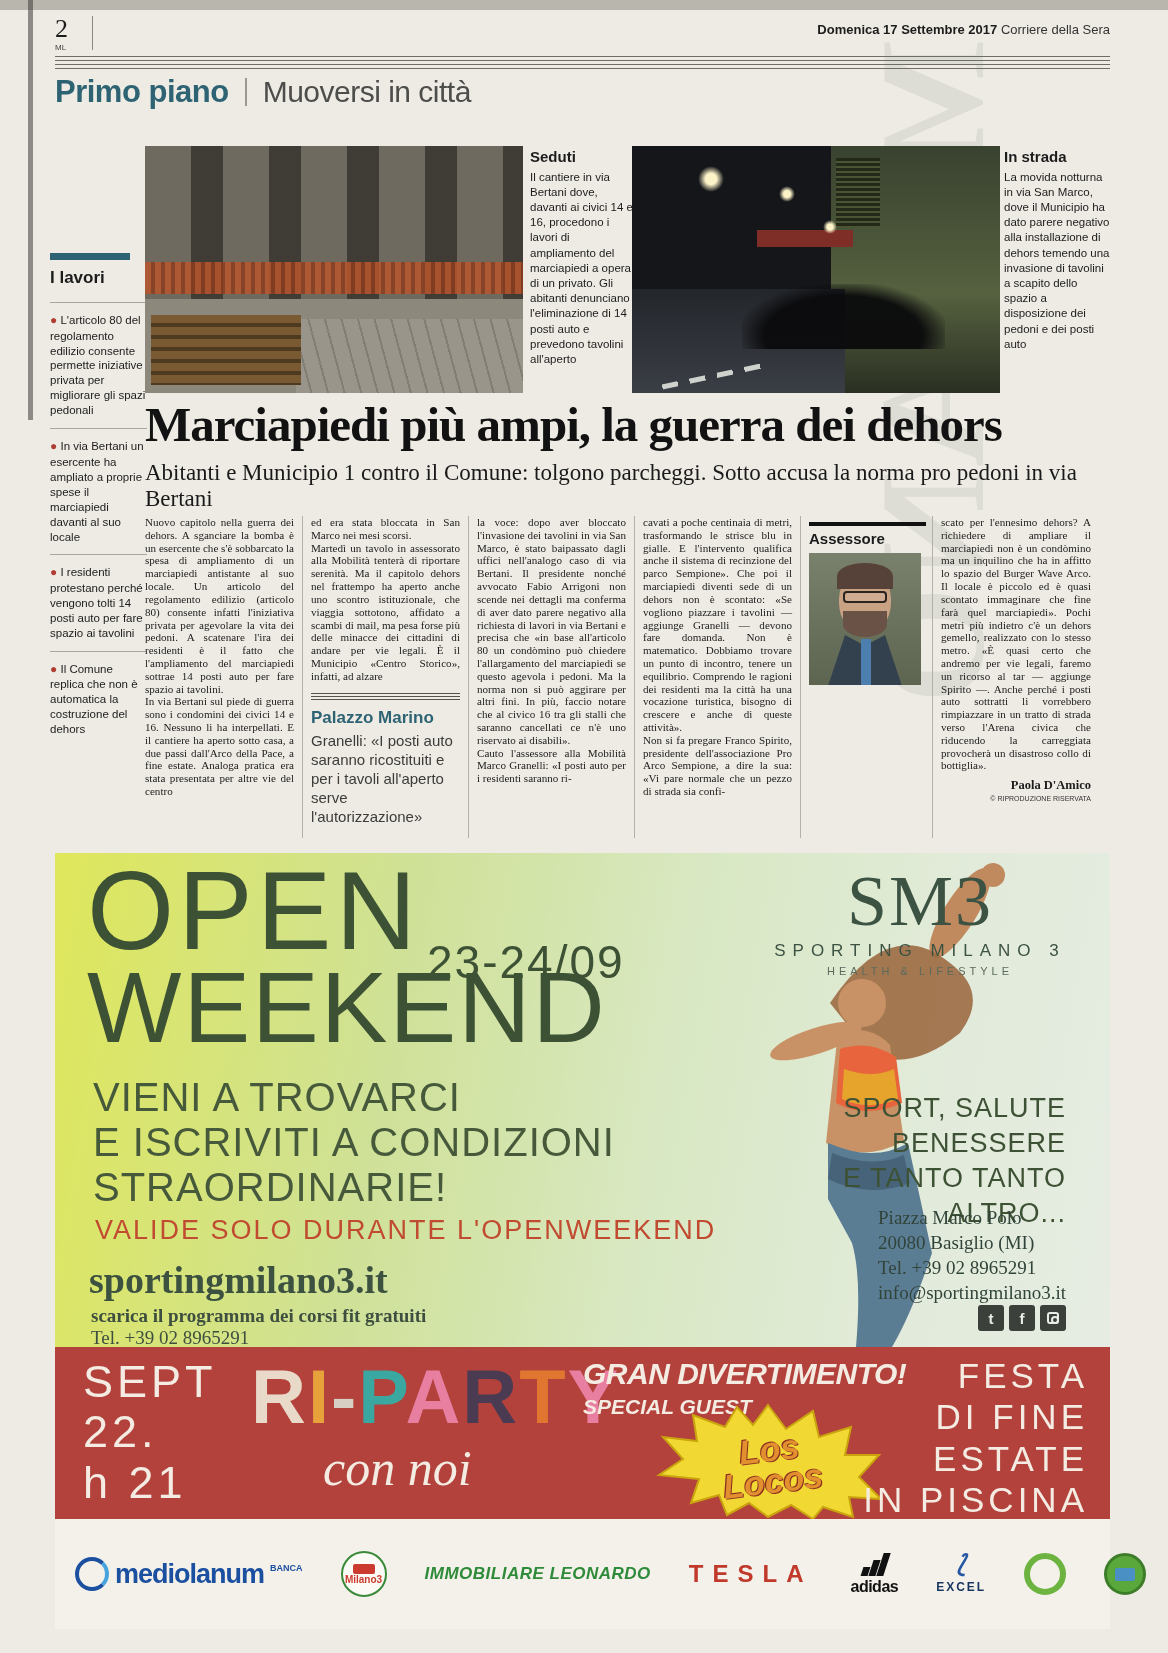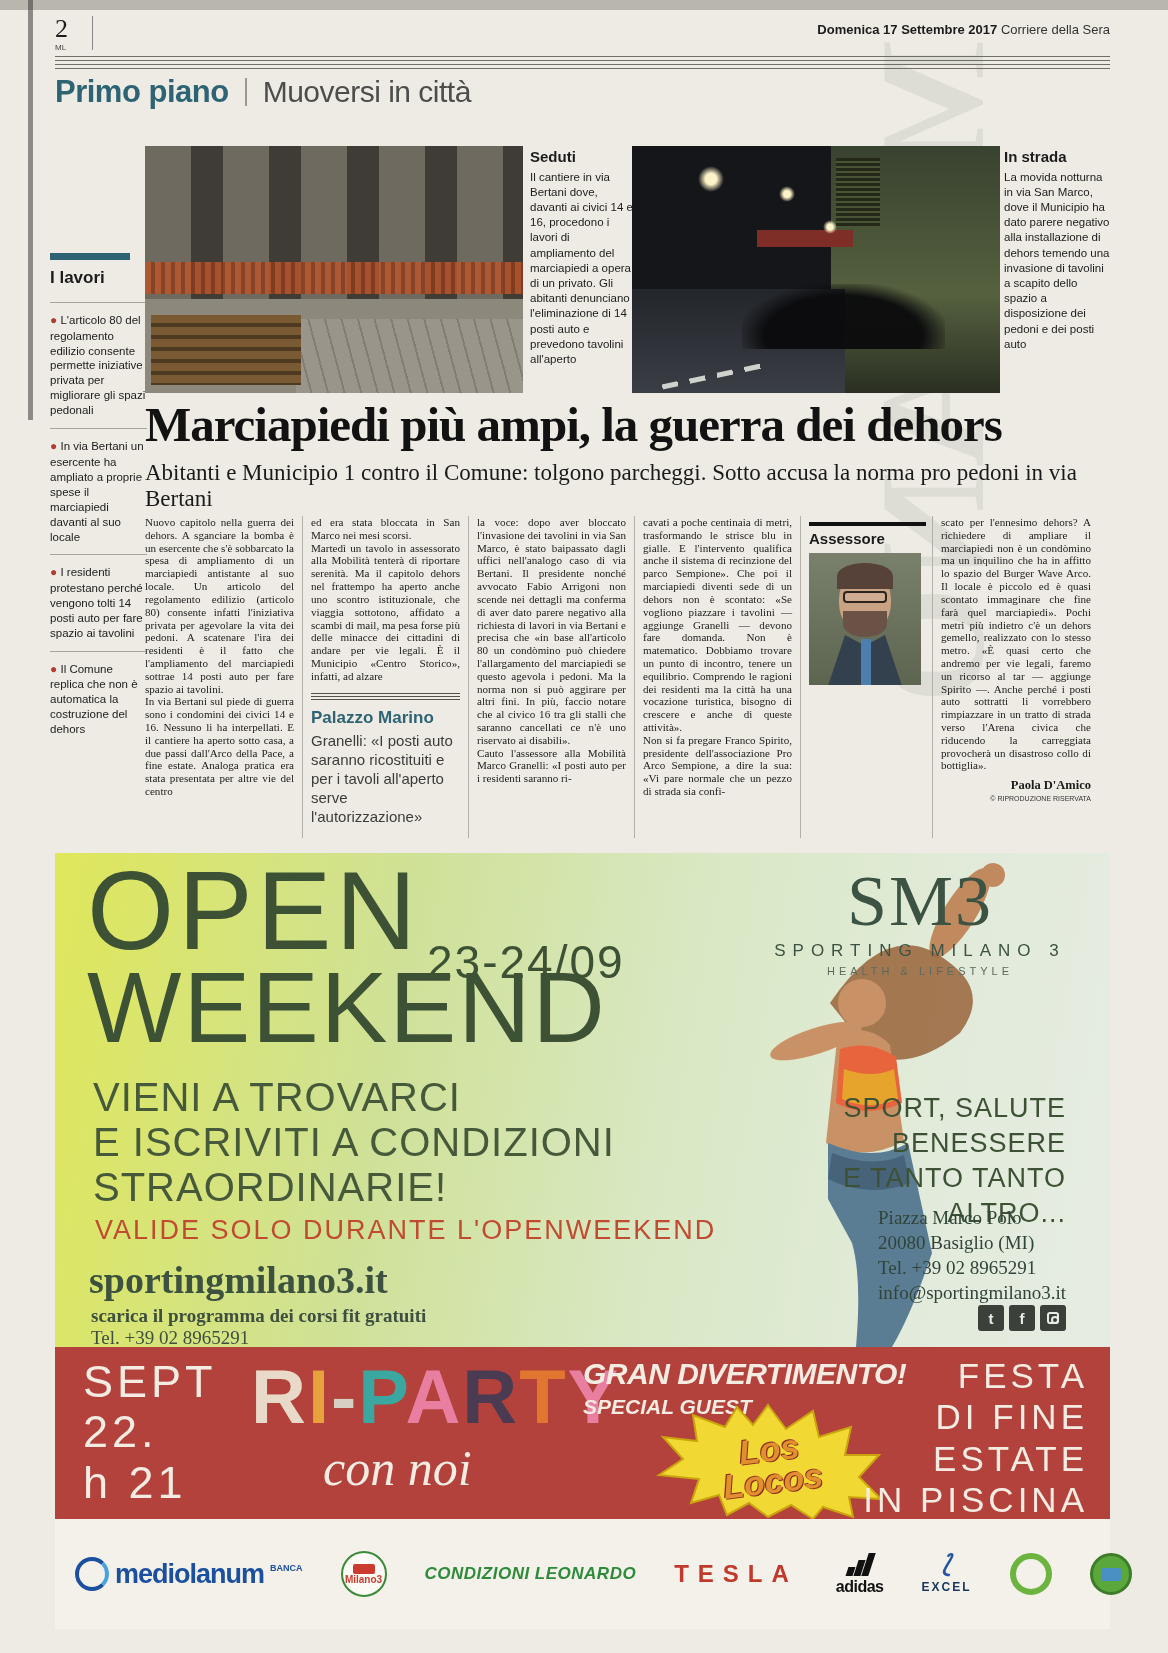--- a/index.html
+++ b/index.html
@@ -320,21 +320,21 @@
       <span class="med-name">mediolanum</span>
       <span class="med-banca">BANCA</span>
     </div>
     <div class="sp">
       <span class="mil-circle">
         <span class="mil-flag"></span>
         <span class="mil-name">Milano3</span>
       </span>
     </div>
     <div class="sp">
-      <span class="imm-name">CONDIZIONI LEONARDO</span>
+      <span class="imm-name">IMMOBILIARE LEONARDO</span>
     </div>
     <div class="sp">
       <span class="tesla-name">TESLA</span>
     </div>
     <div class="sp adidas">
       <span class="tri">
           <i class="t1"></i>
           <i class="t2"></i>
           <i class="t3"></i>
         </span>

